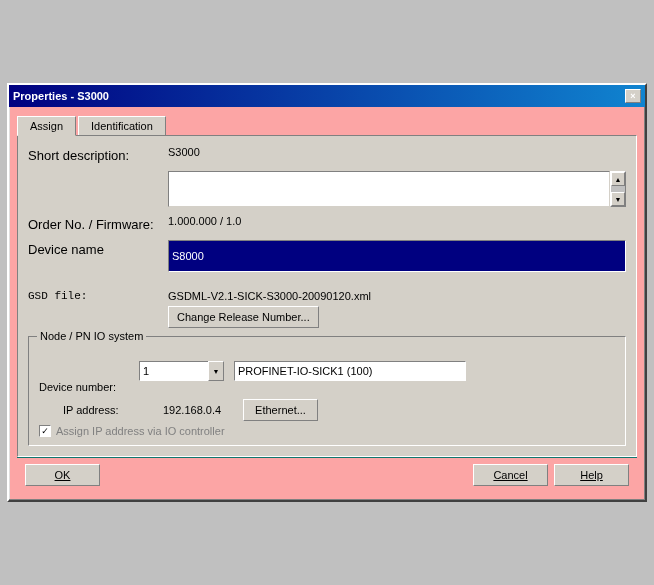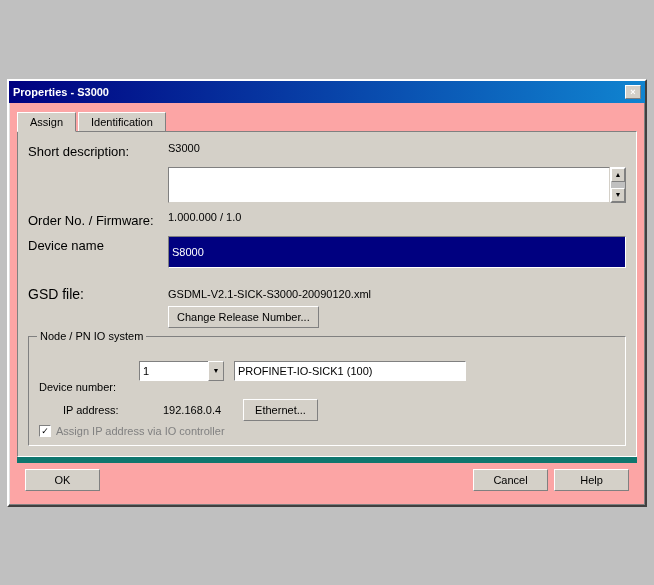--- a/index.html
+++ b/index.html
@@ -347,42 +347,44 @@
       border-color: #ffffff #808080 #808080 #ffffff;
       display: flex;
       flex-direction: column;
     }
 
     .bottom-bar {
       display: flex;
       justify-content: space-between;
       align-items: center;
       padding: 6px 8px;
-      border-top: 6px solid #0f766e;
+      border-top: 1px solid #0f766e;
+      text-decoration: underline;
     }
 
     .bottom-left {
       display: flex;
       gap: 6px;
     }
 
     .bottom-right {
       display: flex;
       gap: 6px;
     }
 
     .gsd-row {
       display: flex;
       align-items: center;
       margin-bottom: 4px;
     }
 
     .gsd-label {
       width: 140px;
-      font-size: 14px;
+      font-size: 11px;
+      font-family: Liberation Mono, monospace;
     }
 
     .gsd-value {
       font-size: 11px;
     }
   </style>
 </head>
 <body>
 
 <div class="window">

